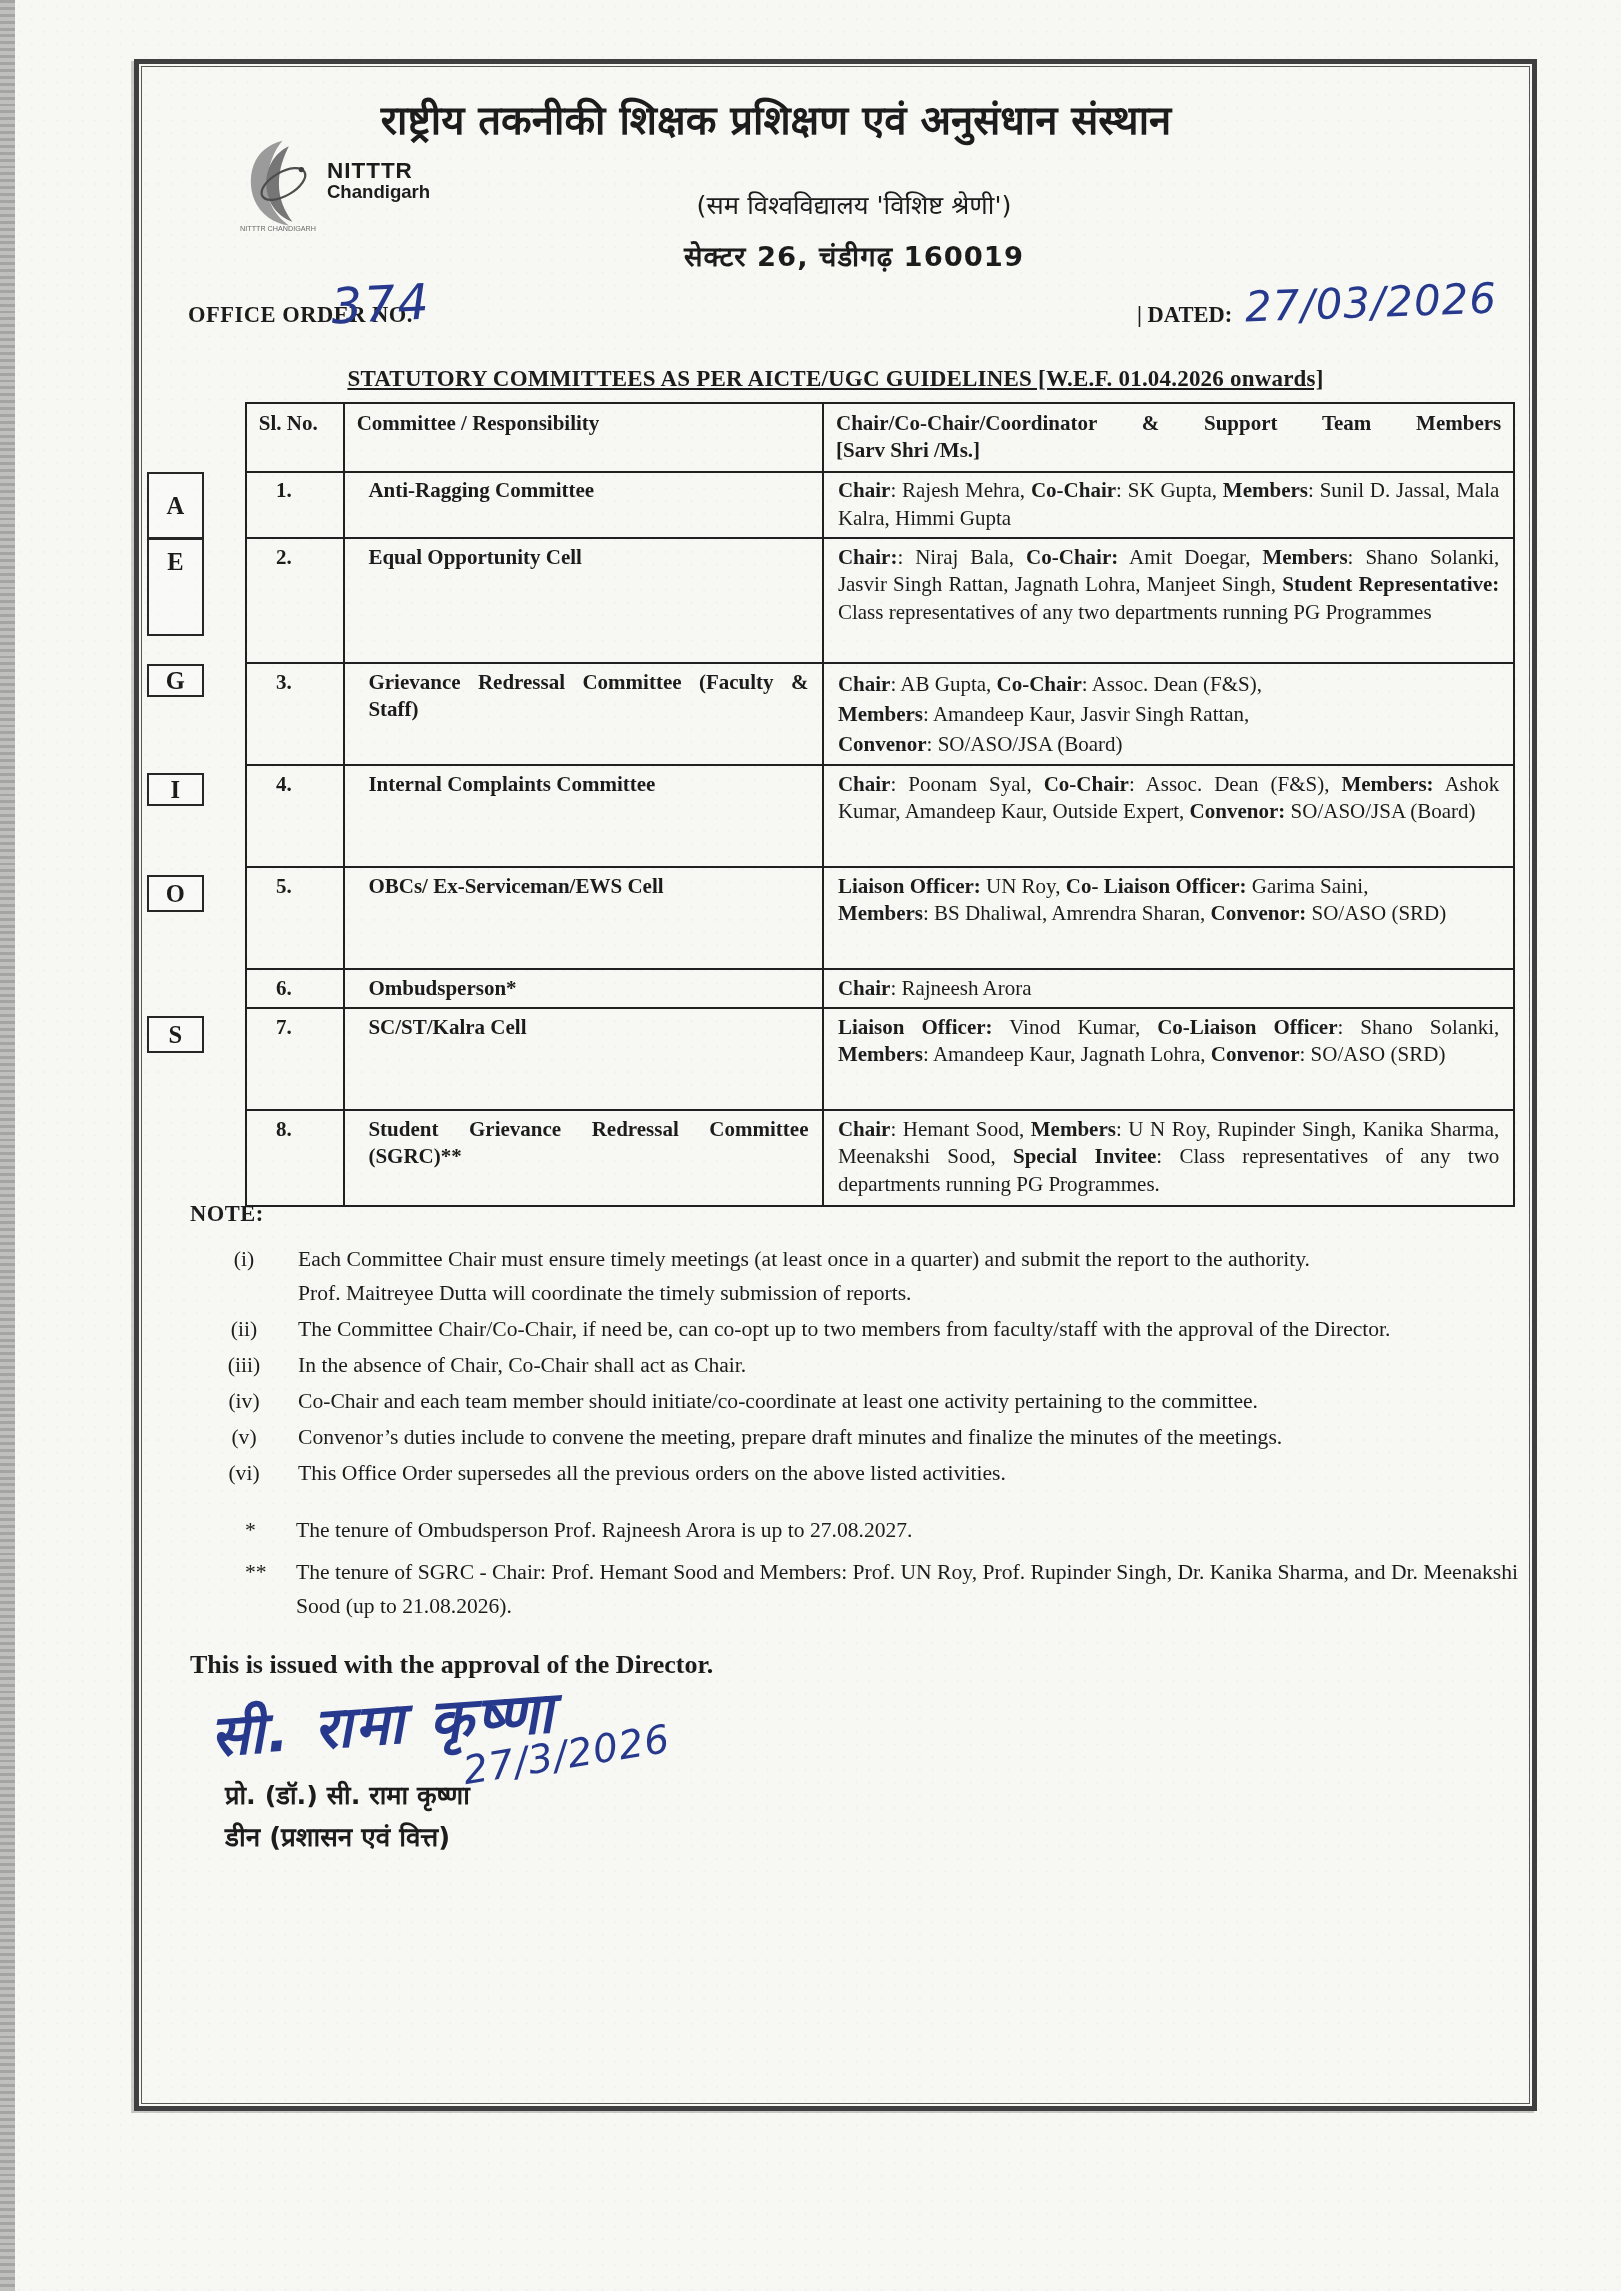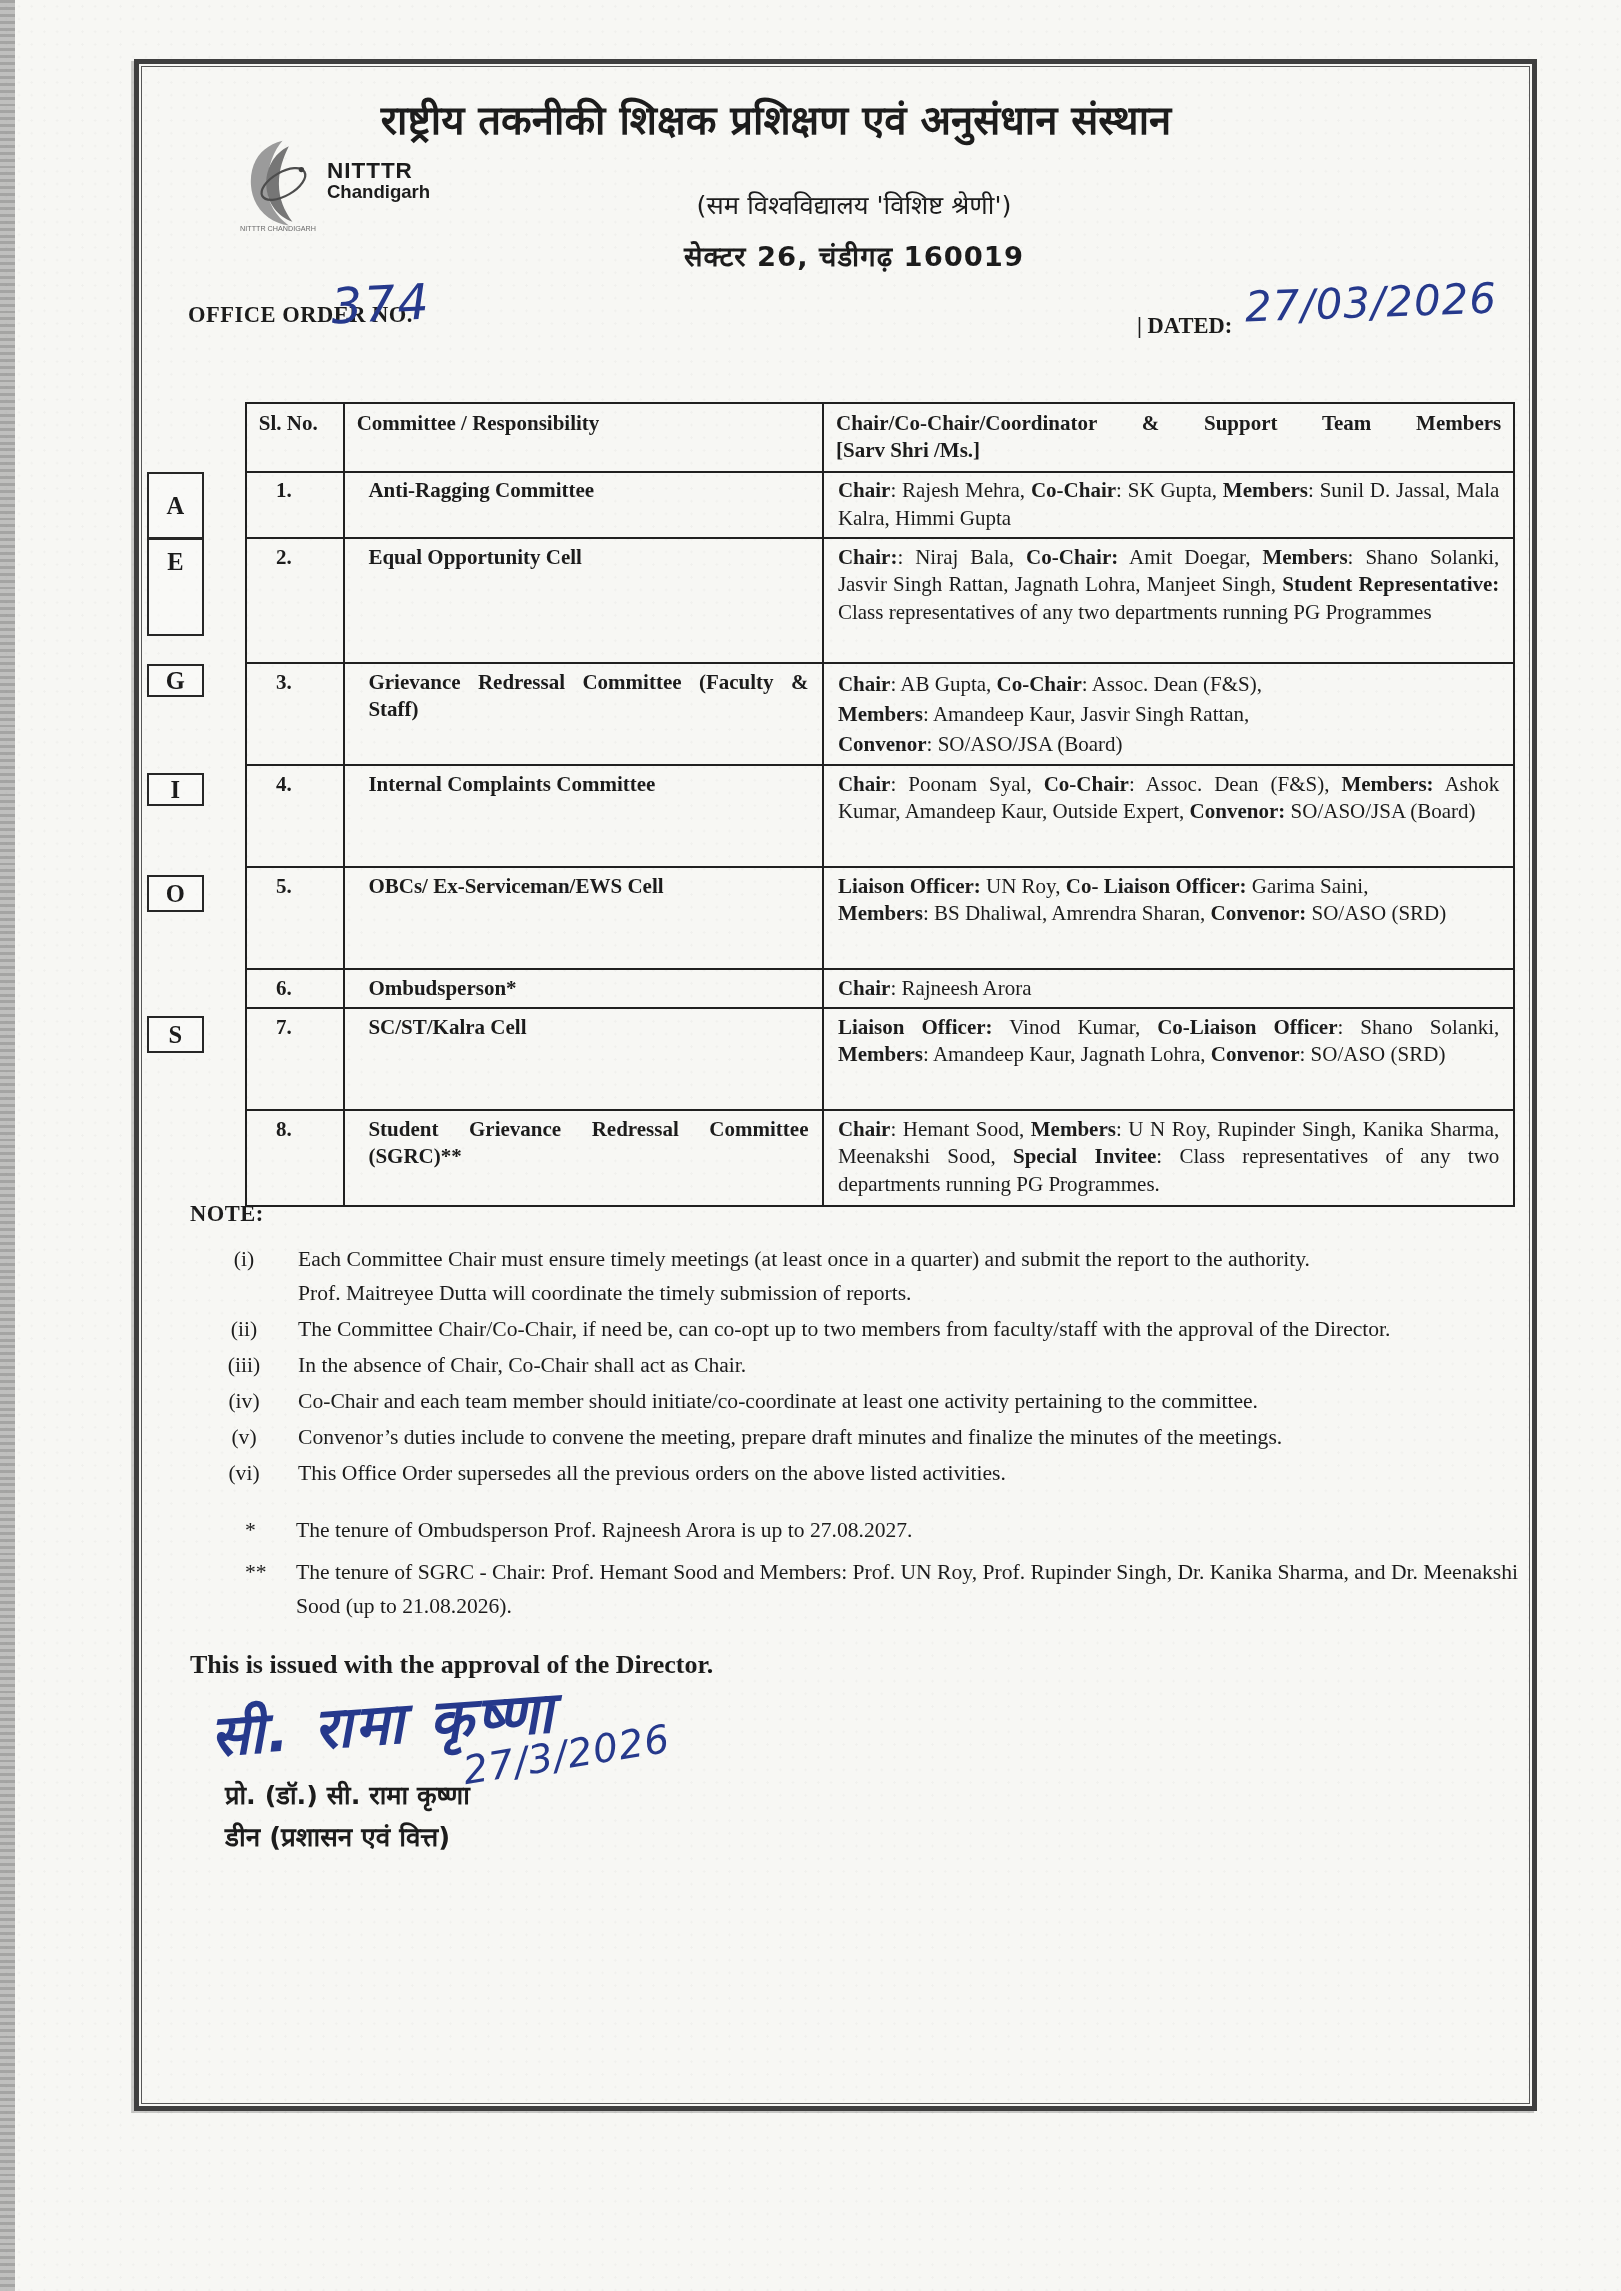--- a/index.html
+++ b/index.html
@@ -45,21 +45,21 @@
     font-size:25.5px; font-family:"DejaVu Sans","Liberation Serif",serif;
   }
   .inst-addr {
     position:absolute; left:225px; top:173px; width:980px; text-align:center;
     font-size:27.4px; font-weight:600; font-family:"DejaVu Sans","Liberation Serif",serif; letter-spacing:1px;
   }
   
   .order-label { position:absolute; left:49px; top:238px; font-size:22.5px; font-weight:bold; letter-spacing:0.5px; }
   .hand { color:#26398c; font-style:italic; font-family:"DejaVu Sans",sans-serif; }
   .order-no { position:absolute; left:192px; top:212px; font-size:49px; transform:rotate(-3deg); letter-spacing:2px; }
-  .dated-label { position:absolute; left:998px; top:238px; font-size:22.5px; font-weight:bold;margin-top:11px; }
+  .dated-label { position:absolute; left:998px; top:238px; font-size:22.5px; font-weight:bold; }
   .dated-value { position:absolute; left:1106px; top:214px; font-size:42px; transform:rotate(-2deg); letter-spacing:1px; }
   
   .doc-title {
     position:absolute; left:0; top:302px; width:100%; text-align:center;
     font-size:23px; font-weight:bold; text-decoration:underline; letter-spacing:0.2px;
   }
   
   .tbl-wrap { position:absolute; left:106px; top:338px; width:1270px; }
   table { border-collapse:collapse; width:100%; font-size:21px; }
   th, td { border:2px solid #202020; vertical-align:top; line-height:27.4px; }
@@ -128,20 +128,21 @@
     </div>
     <div class="inst-name">राष्ट्रीय तकनीकी शिक्षक प्रशिक्षण एवं अनुसंधान संस्थान</div>
     <div class="inst-sub">(सम विश्वविद्यालय 'विशिष्ट श्रेणी')</div>
     <div class="inst-addr">सेक्टर 26, चंडीगढ़ 160019</div>
 
     <div class="order-label">OFFICE ORDER NO.</div>
     <div class="order-no hand">374</div>
     <div class="dated-label">| DATED:</div>
     <div class="dated-value hand">27/03/2026</div>
 
+    <div class="doc-title">STATUTORY COMMITTEES AS PER AICTE/UGC GUIDELINES [W.E.F. 01.04.2026 onwards]</div>
 
     <div class="tbl-wrap">
       <table id="committee-table">
         <thead>
           <tr>
             <th class="c1">Sl. No.</th>
             <th class="c2">Committee / Responsibility</th>
             <th class="c3">
               <div class="hdr-justify">Chair/Co-Chair/Coordinator &amp; Support Team Members</div>
               <div>[Sarv Shri /Ms.]</div>

